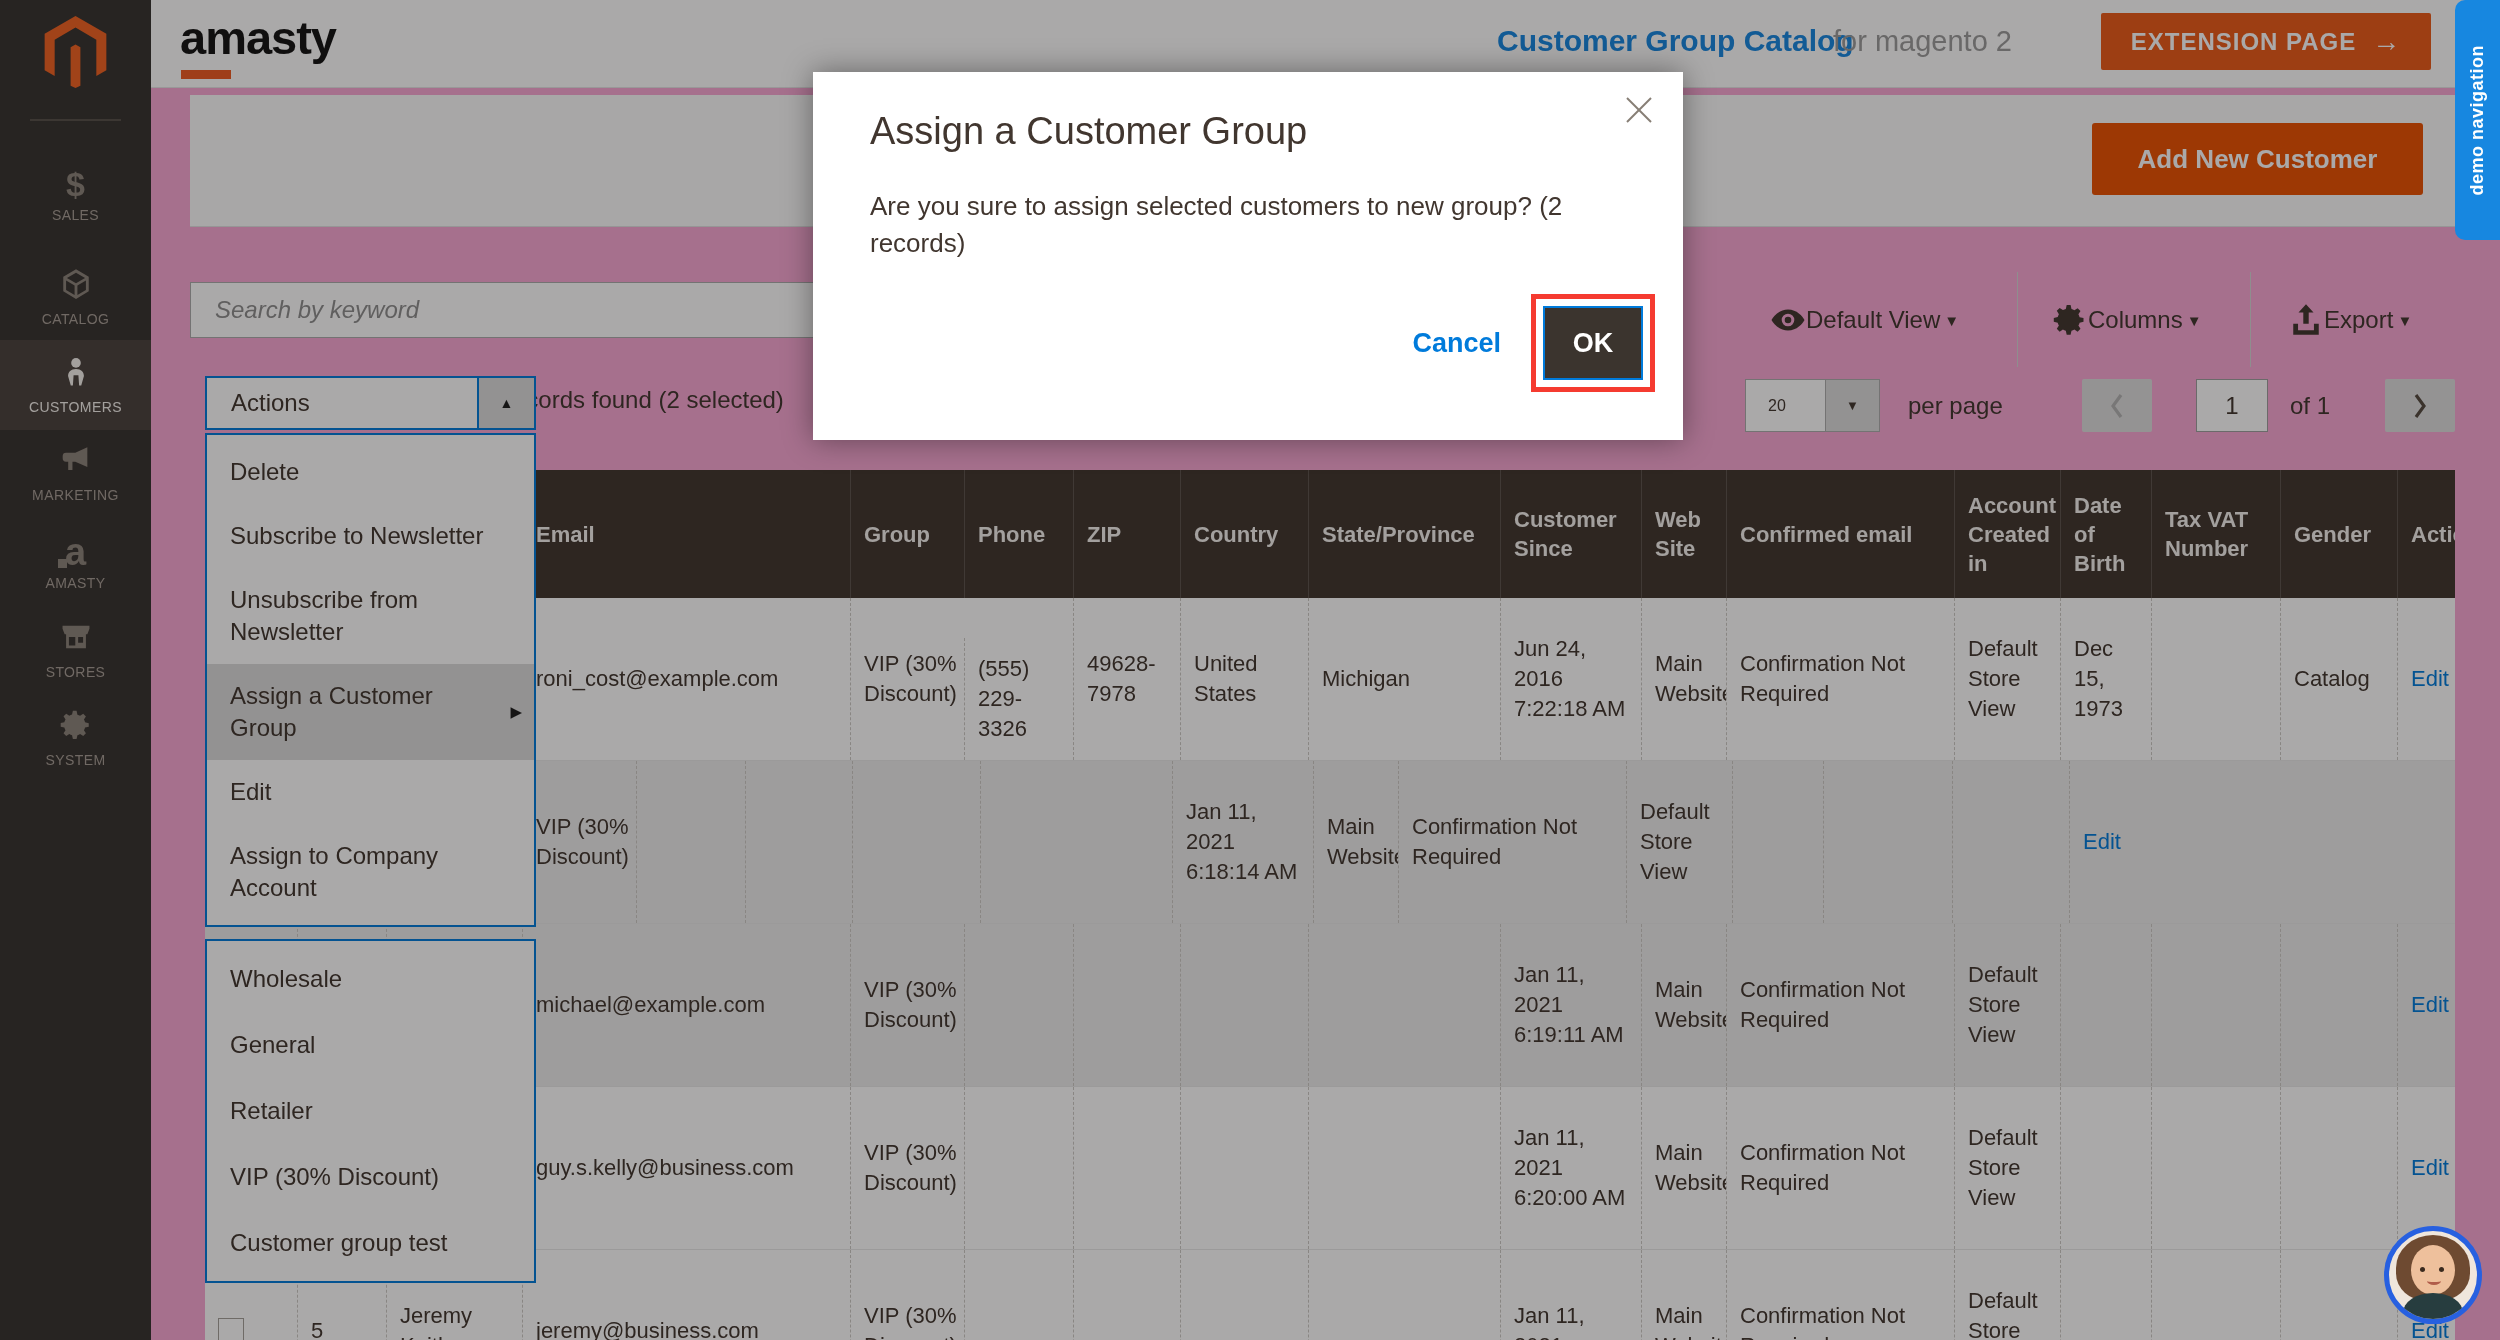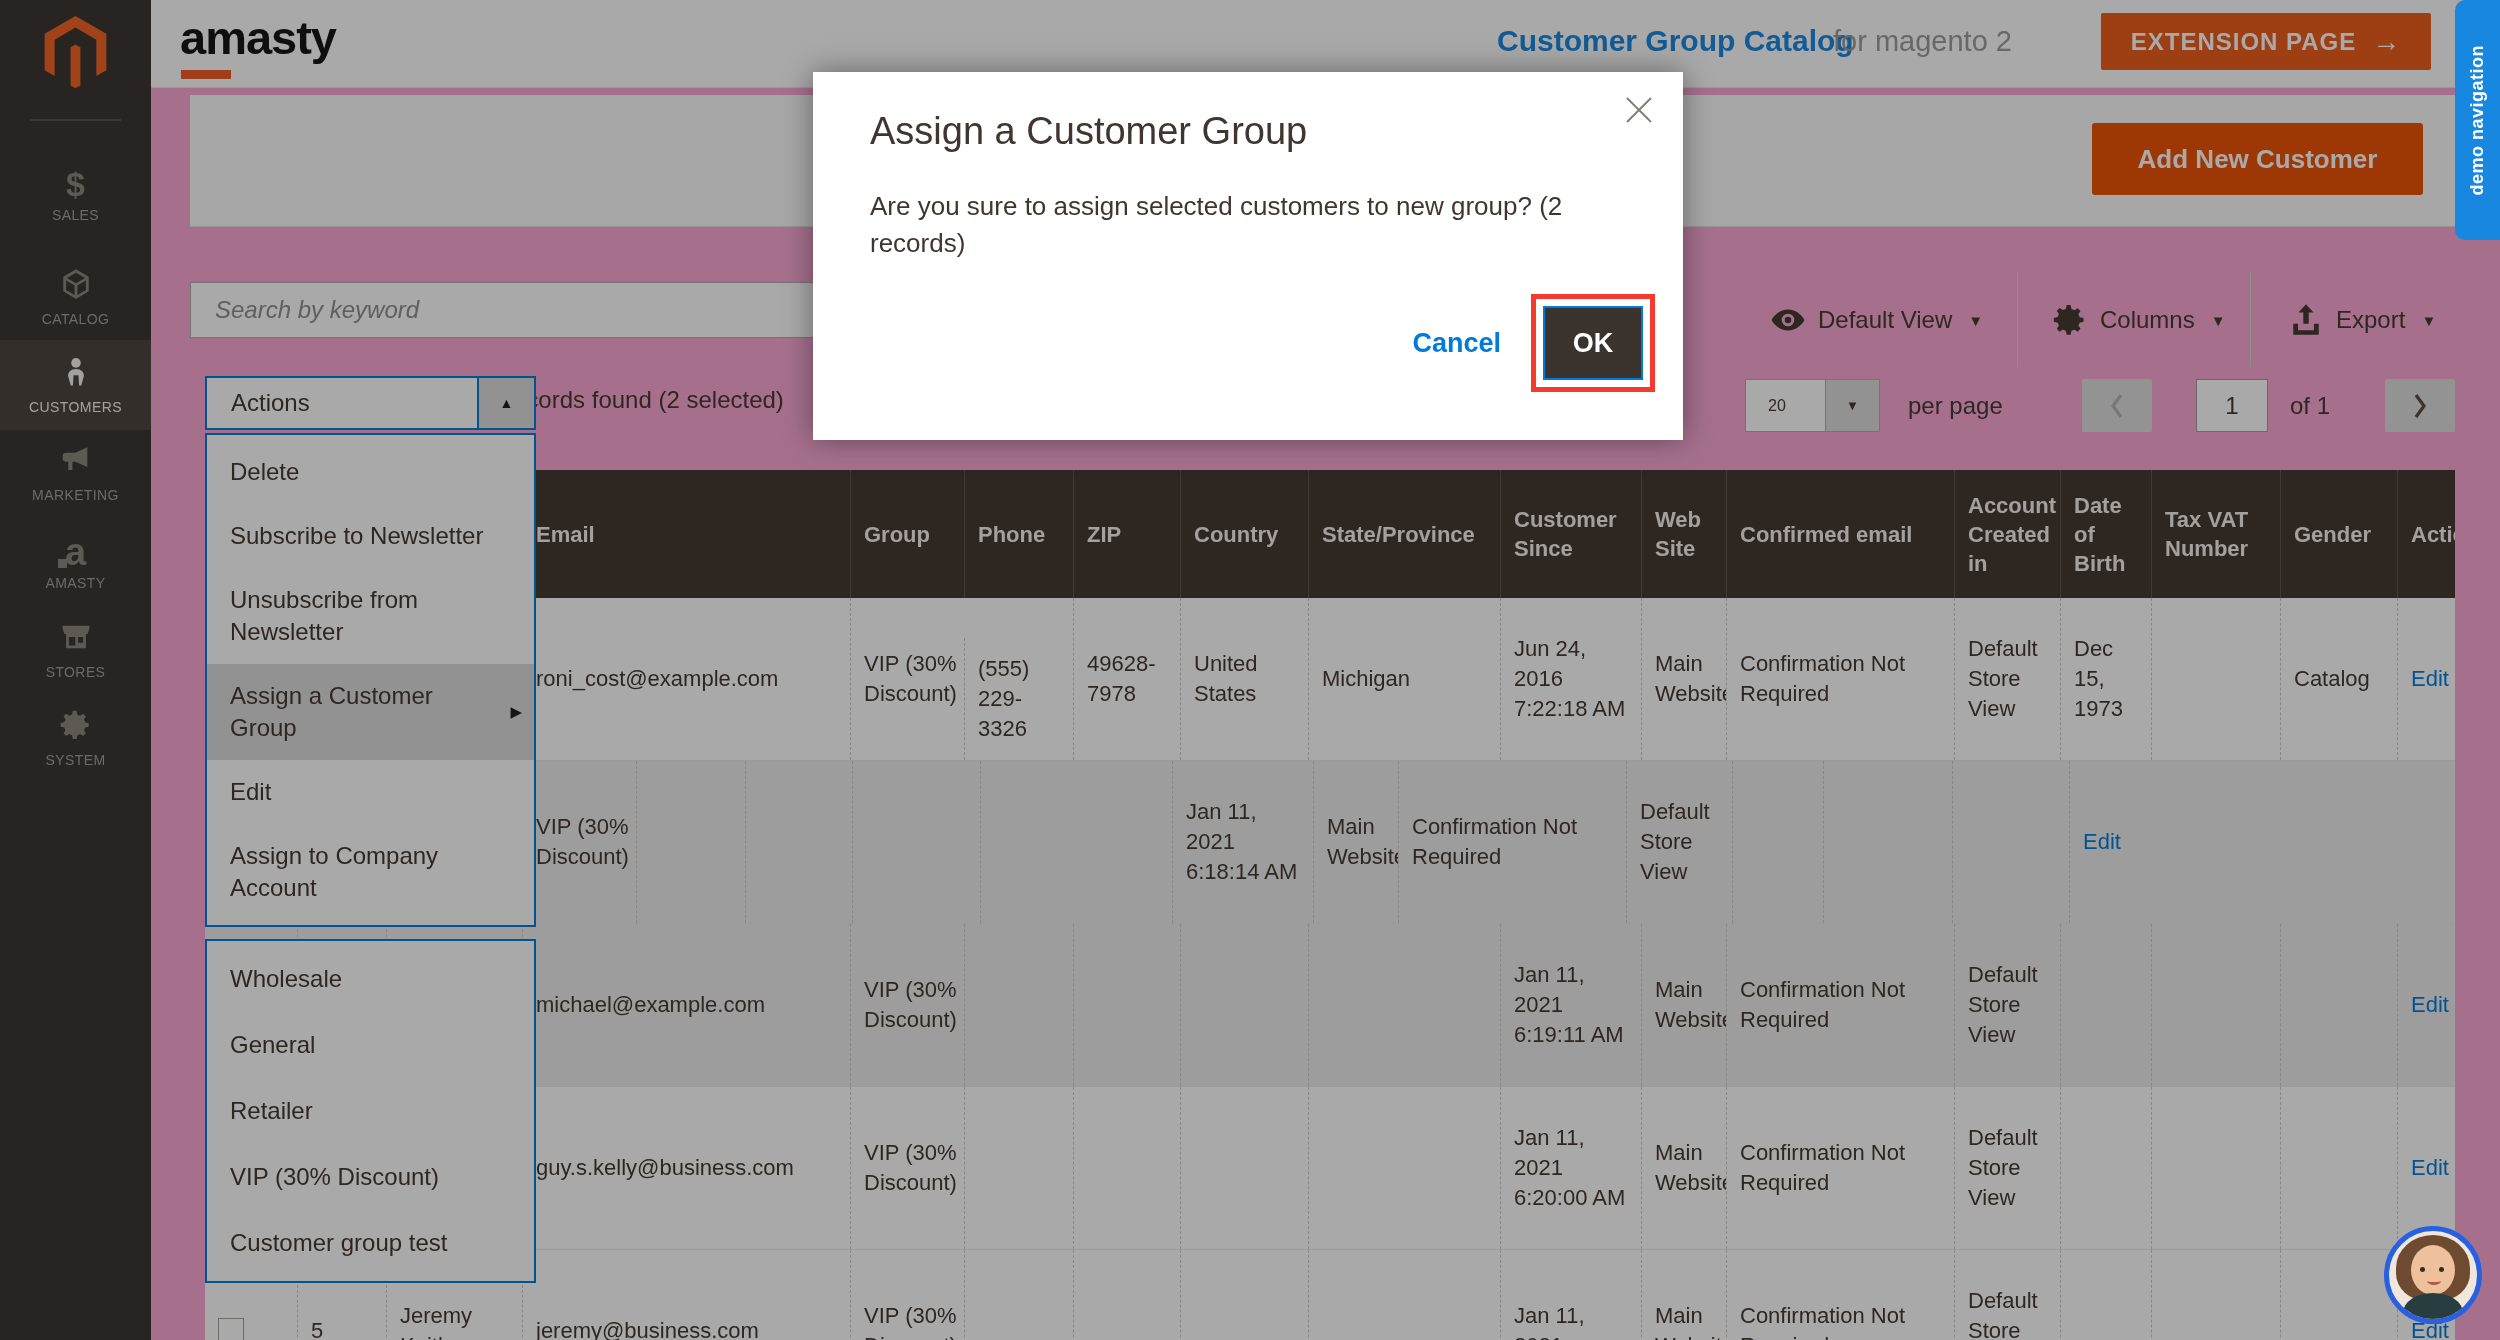--- a/index.html
+++ b/index.html
@@ -32,21 +32,21 @@
   .ic-a-px { position:absolute; width:9px; height:9px; background:#8d847b; margin-left:-28px; margin-top:23px; }
   
   .page-head { position:absolute; left:190px; top:95px; width:2265px; height:132px; background:#fcfcfc; border-bottom:1px solid #e0e0e0; z-index:1; }
   .add-btn { position:absolute; right:32px; top:28px; width:331px; height:72px; background:#eb5202; color:#fff; border:none;
     font-family:inherit; font-size:26px; font-weight:600; border-radius:3px; display:flex; align-items:center; justify-content:center; }
   
   .search-box { position:absolute; left:190px; top:282px; width:1480px; height:56px; border:1px solid #adadad; background:#fff;
     font-family:inherit; font-size:24px; padding:0 24px; color:#41362f; z-index:1; }
   .search-box::placeholder { color:#8e8e8e; font-style:italic; }
   .records { position:absolute; left:485px; top:386px; font-size:24px; color:#41362f; z-index:1; }
-  .tb-group { position:absolute; top:295px; height:50px; display:flex; align-items:center; gap:12px; font-size:24px; color:#41362f; z-index:1; cursor:pointer; }
+  .tb-group { position:absolute; top:295px; height:50px; display:flex; align-items:center; font-size:24px; color:#41362f; z-index:1; cursor:pointer; }
   .tb-group svg { width:36px; height:36px; fill:#41362f; }
   .tb-caret { font-size:15px; margin-left:4px; }
   .tb-sep { position:absolute; top:272px; width:1px; height:95px; background:#d6d6d6; z-index:1; }
   
   .actions-btn { position:absolute; left:205px; top:376px; width:331px; height:54px; border:2px solid #007bdb; background:#fff; display:flex; z-index:10; cursor:pointer; }
   .actions-label { flex:1; display:flex; align-items:center; padding-left:24px; font-size:24px; color:#41362f; }
   .actions-arrow { width:57px; background:#dcdcdc; border-left:2px solid #007bdb; display:flex; align-items:center; justify-content:center; font-size:14px; color:#1c1c1c; }
   .menu { position:absolute; left:205px; width:331px; border:2px solid #007bdb; background:#fff; z-index:10; padding:5px 0; }
   .menu1 { top:433px; }
   .menu2 { top:939px; }

